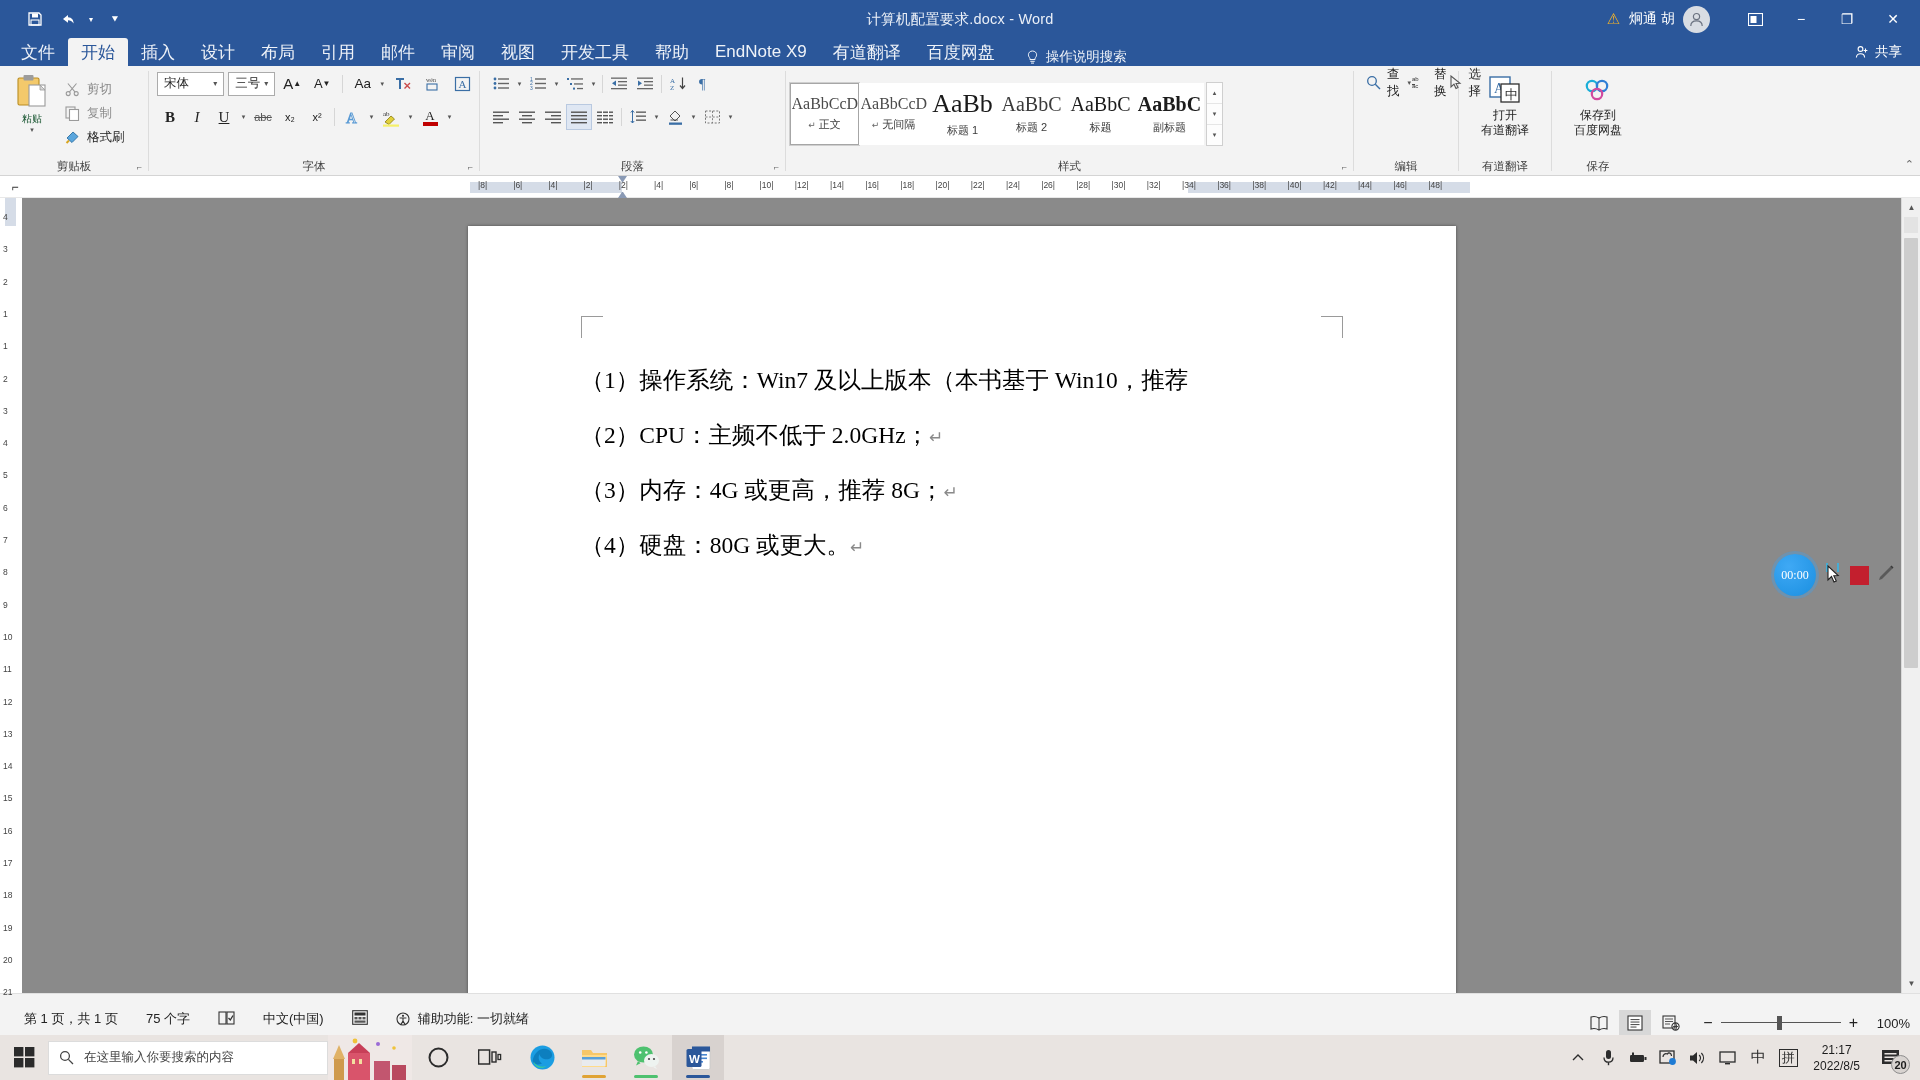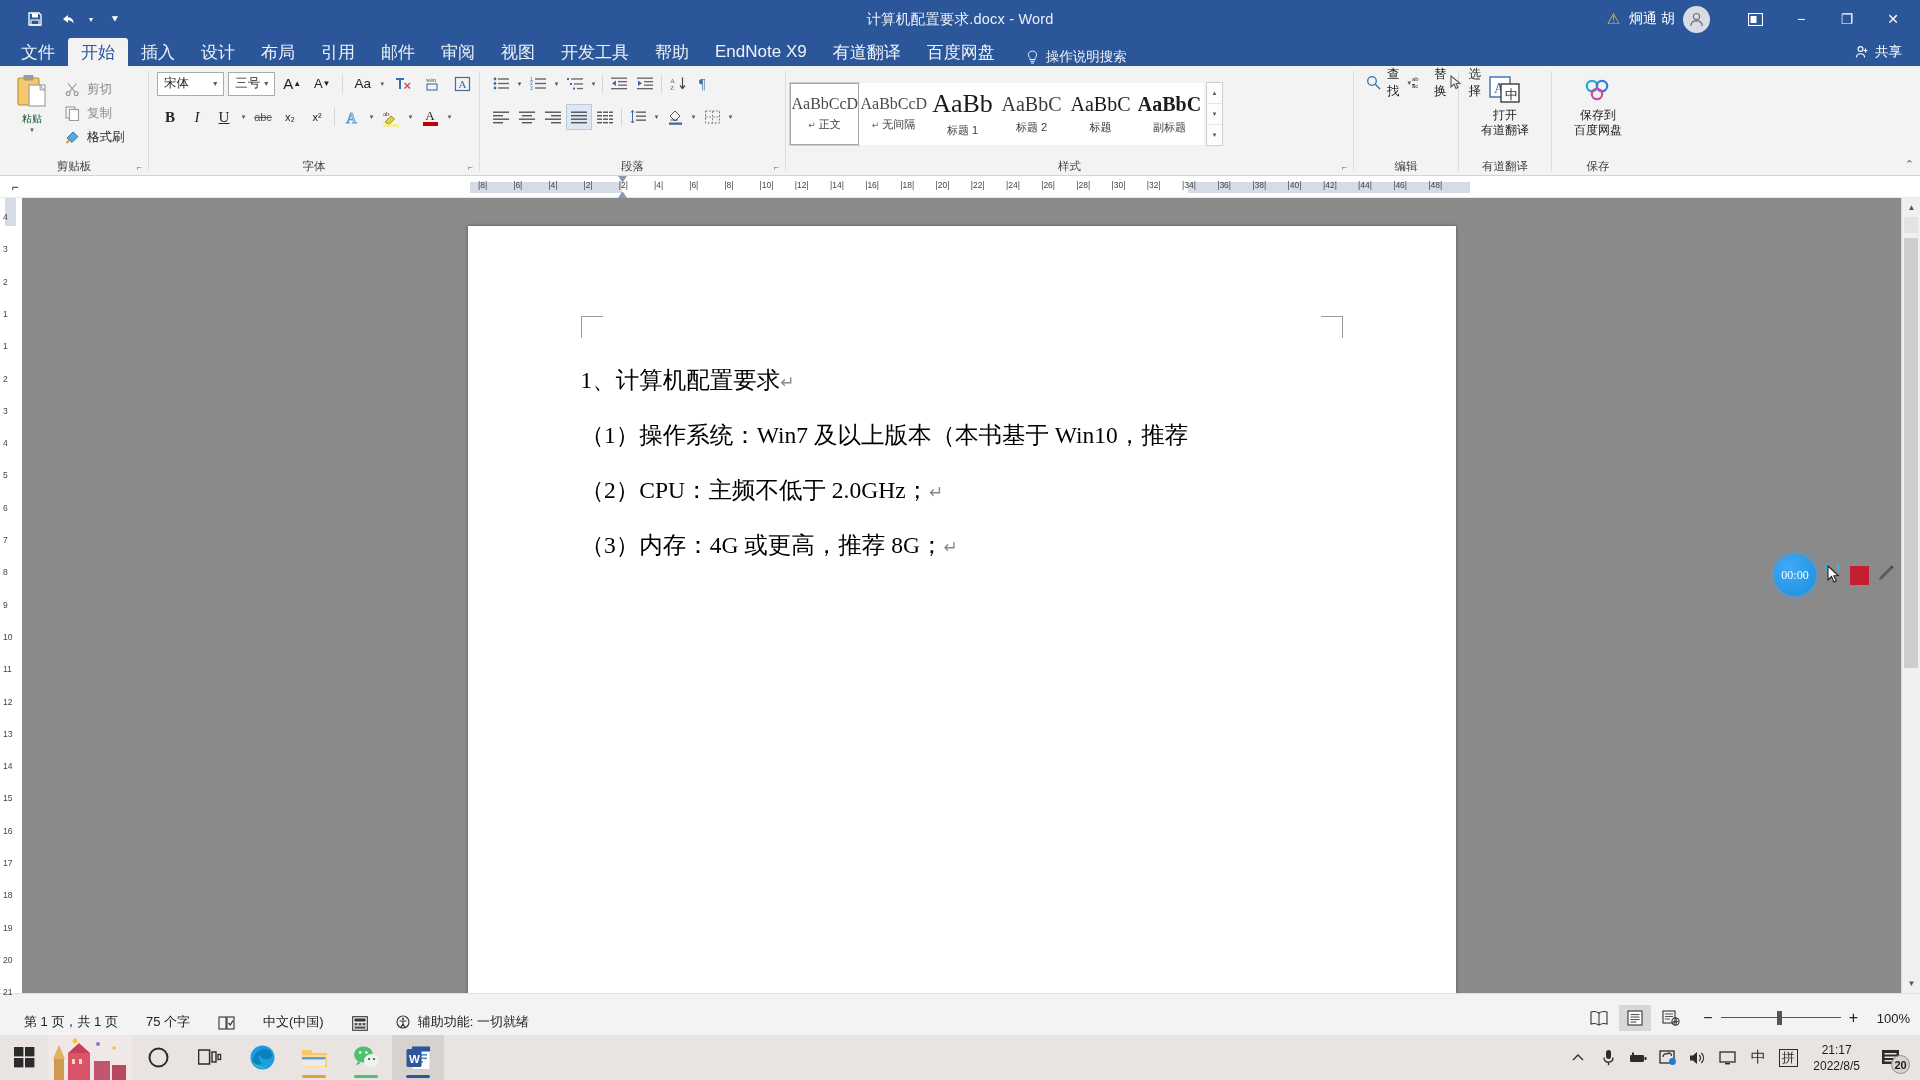--- a/index.html
+++ b/index.html
@@ -213,22 +213,22 @@
     color:#fff; font-size:12px; display:flex;align-items:center;justify-content:center;
     box-shadow:0 0 0 3px rgba(60,160,240,.35);
     font-family:Liberation Serif, serif;
   }
   .rec-stop { width:19px;height:19px;background:#c31f2e; }
   .rec-pen { font-size:17px; color:#4a4a4a; }
 
   
   .statusbar {
     height:42px; background:#f3f3f3; border-top:1px solid #e0e0e0;
-    display:flex; align-items:flex-end; font-size:13px; color:#222;
-    padding:4px 10px;
+    display:flex; align-items:flex-start; font-size:13px; color:#222;
+    padding:16px 10px;
   }
   .sb-item { display:flex; align-items:center; gap:6px; padding:0 14px; white-space:nowrap; }
   .sb-right { margin-left:auto; display:flex; align-items:center; gap:4px; }
   .view-btn {
     width:32px;height:26px;display:flex;align-items:center;justify-content:center;
     color:#333;
   }
   .view-btn.active { background:#d8d8d8; }
   .zoom-wrap { display:flex; align-items:center; gap:8px; padding-left:12px; }
   .zoom-slider { position:relative; width:120px; height:16px; }
@@ -801,24 +801,24 @@
         <span style="top: 724.6px;">19</span>
         <span style="top: 756.9px;">20</span>
         <span style="top: 789.2px;">21</span>
       </div>
 
     <div class="canvas">
       <div class="page">
         <div class="margin-mark tl"></div>
         <div class="margin-mark tr"></div>
         <div class="doc-body">
-          <div class="dline"><span>1、计算机配置要求</span><span class="pil">↵</span></div>
           <div class="dline"><span>（1）操作系统：Win7 及以上版本（本书基于 Win10，推荐</span><span class="pil"></span></div>
           <div class="dline"><span>（2）CPU：主频不低于 2.0GHz；</span><span class="pil">↵</span></div>
           <div class="dline"><span>（3）内存：4G 或更高，推荐 8G；</span><span class="pil">↵</span></div>
+          <div class="dline"><span>（4）硬盘：80G 或更大。</span><span class="pil">↵</span></div>
         </div>
       </div>
     </div>
 
     <div class="vscroll">
       <div class="arrow">▲</div>
       <div class="splitter"></div>
       <div class="thumb"></div>
       <div class="arrow" style="position:absolute;bottom:0;">▼</div>
     </div>
@@ -913,20 +913,29 @@
   </div>
 
   <div class="taskbar">
     <div class="tb-start">
       <svg width="21" height="21" viewBox="0 0 21 21">
           <rect x="0" y="0" width="9.4" height="9.4" fill="#2b2b2b"></rect>
           <rect x="11" y="0" width="9.4" height="9.4" fill="#2b2b2b"></rect>
           <rect x="0" y="11" width="9.4" height="9.4" fill="#2b2b2b"></rect>
           <rect x="11" y="11" width="9.4" height="9.4" fill="#2b2b2b"></rect>
         </svg>
+    </div>
+    <div class="tb-search">
+      <span style="display:inline-flex;">
+        <svg width="15" height="15" viewBox="0 0 15 15">
+            <circle cx="6" cy="6" r="4.4" fill="none" stroke="#444" stroke-width="1.3"></circle>
+            <path d="M9.4 9.4 L14 14" stroke="#444" stroke-width="1.3"></path>
+          </svg>
+      </span>
+      <span>在这里输入你要搜索的内容</span>
     </div>
     <div class="tb-thumb">
       <svg width="84" height="45" viewBox="0 0 84 45">
         <rect x="0" y="0" width="84" height="45" fill="#efe8e6"></rect>
         <rect x="6" y="24" width="10" height="21" fill="#cf9a4d"></rect>
         <path d="M11 10 L17 24 L5 24 Z" fill="#e0b266"></path>
         <rect x="20" y="18" width="22" height="27" fill="#d9546b"></rect>
         <path d="M20 18 L31 8 L42 18 Z" fill="#c83f58"></path>
         <rect x="46" y="26" width="16" height="19" fill="#c2566f"></rect>
         <rect x="64" y="30" width="14" height="15" fill="#b9495f"></rect>

